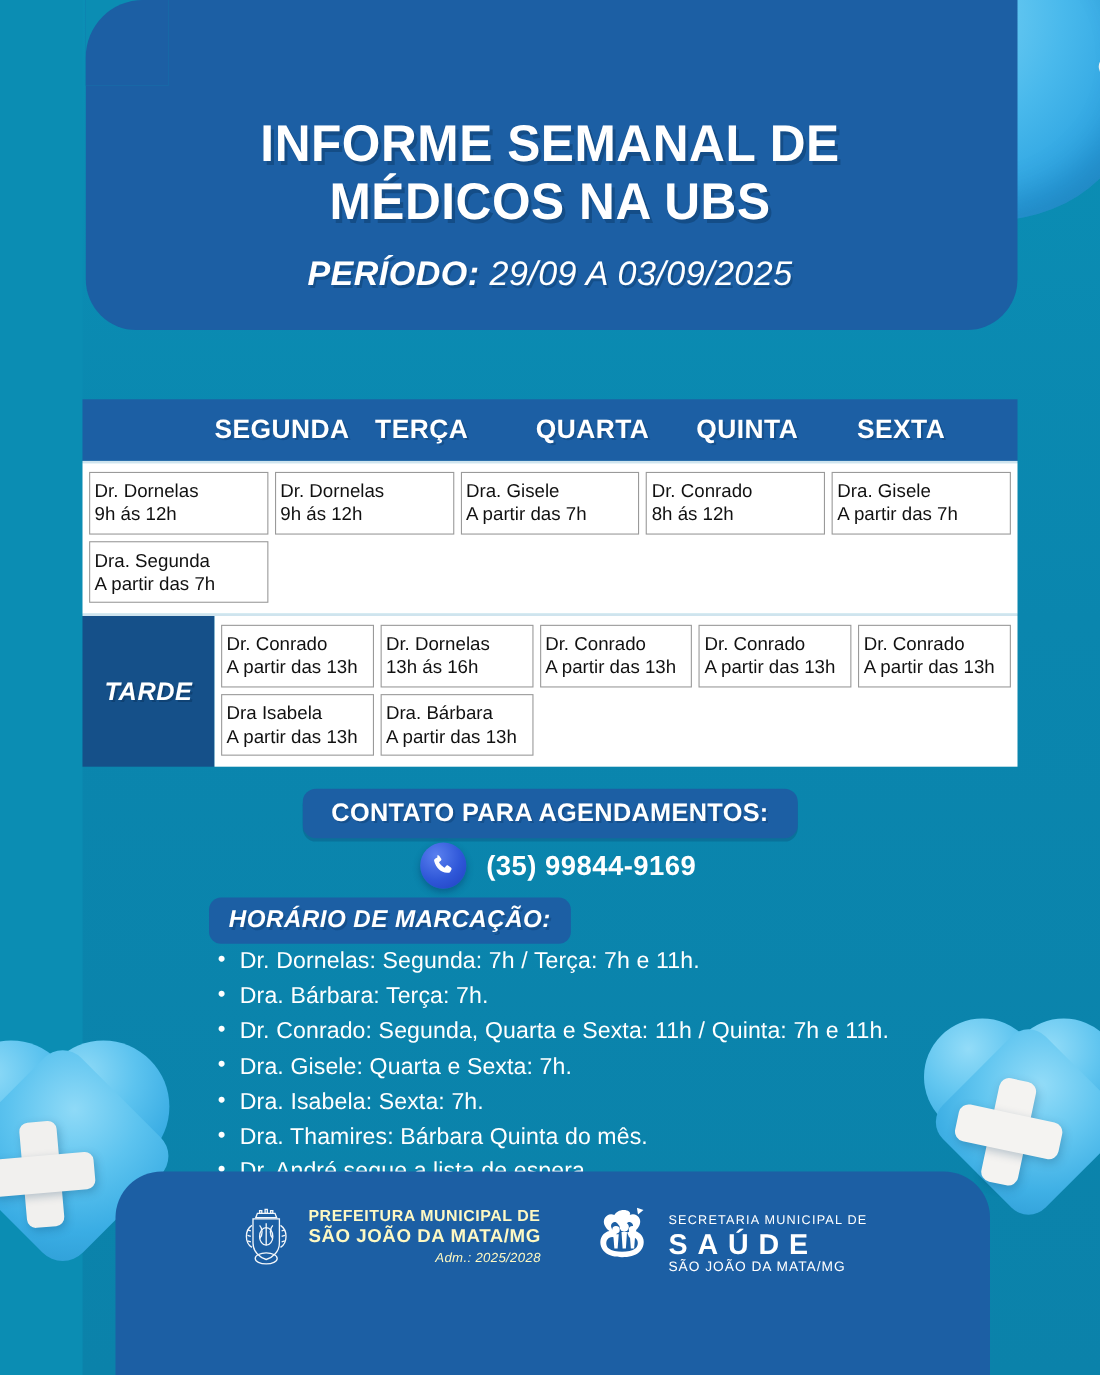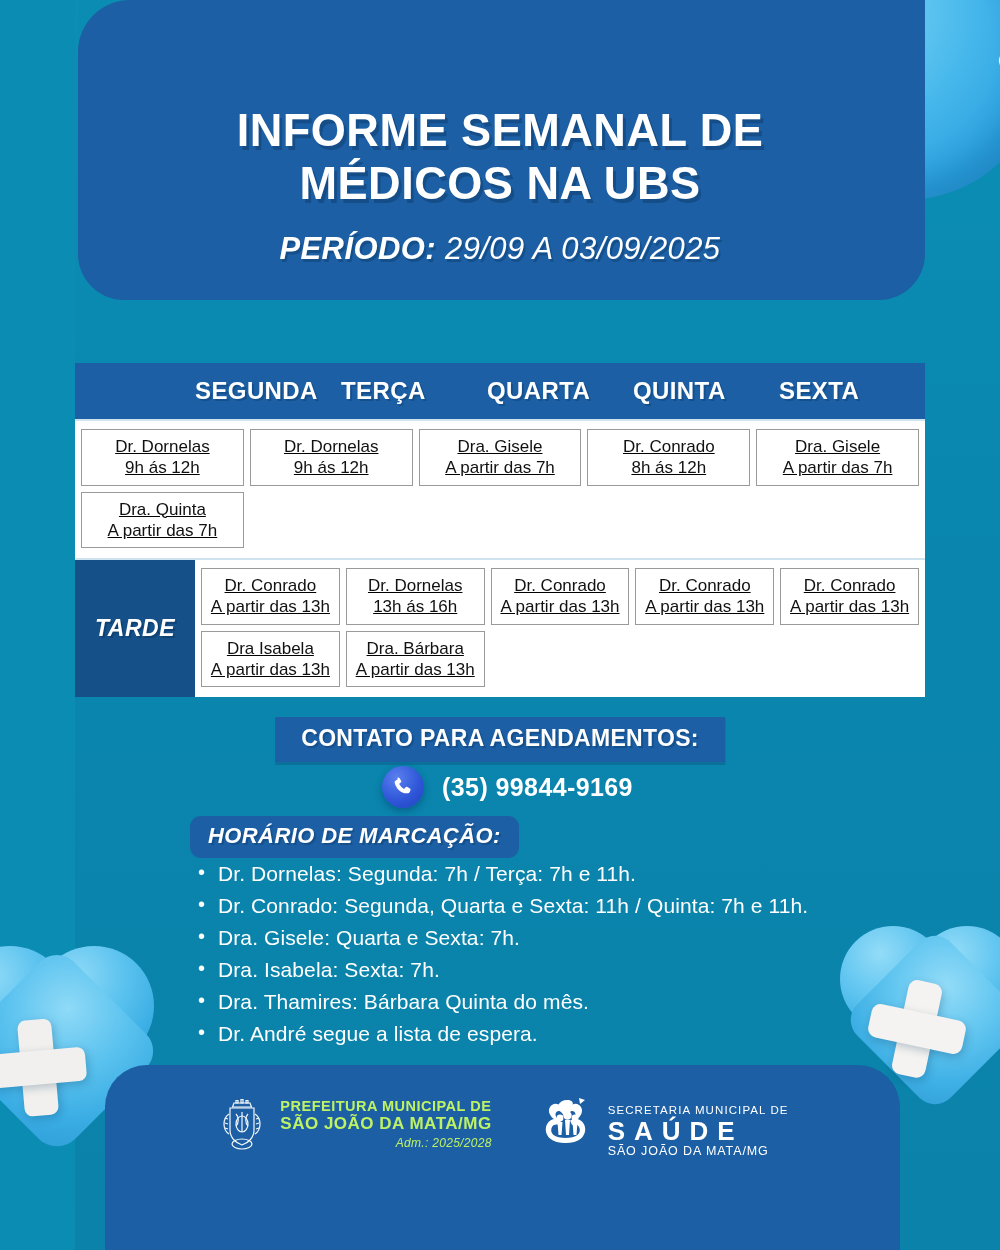--- a/index.html
+++ b/index.html
@@ -228,24 +228,23 @@
     flex: 1;
     min-height: 54px;
   }
   .card {
     border: 1.5px solid #9a9a9a;
     background: #ffffff;
     height: 100%;
     min-height: 54px;
     display: flex;
     flex-direction: column;
-    align-items: center;
+    align-items: flex-start;
     justify-content: center;
     padding: 6px 4px;
-    text-decoration: underline;
   }
   .card .doc {
     font-size: 17px;
     color: #111111;
     line-height: 1.25;
     white-space: nowrap;
   }
   .card .time {
     font-size: 17px;
     color: #111111;
@@ -253,21 +252,21 @@
     white-space: nowrap;
   }
   .cell.empty .card { border: none; background: transparent; }
 
   
   .contact-badge {
     position: absolute;
     left: 50%; top: 717px;
     transform: translateX(-50%);
     background: #1c5fa4;
-    border-radius: 0;
+    border-radius: 12px;
     padding: 8px 26px 10px 26px;
     z-index: 10;
     box-shadow: 0 3px 0 rgba(10,55,100,.25);
   }
   .contact-badge span {
     color: #ffffff;
     font-size: 23px;
     font-weight: 800;
     letter-spacing: .3px;
     text-shadow: 2px 2px 0 rgba(10,55,100,.35);
@@ -352,21 +351,21 @@
     justify-content: center;
     gap: 46px;
   }
   .logo-group { display: flex; align-items: center; gap: 12px; }
   .crest {
     width: 52px; height: 60px;
     flex: none;
     opacity: .95;
   }
   .crest svg, .heart-hands svg { display: block; }
-  .prefeitura-text { color: #bef264; line-height: 1.12; }
+  .prefeitura-text { color: #fef9c3; line-height: 1.12; }
   .prefeitura-text .l1 {
     font-size: 14.5px; font-weight: 800; letter-spacing: .5px;
   }
   .prefeitura-text .l2 {
     font-size: 17px; font-weight: 800; letter-spacing: .5px;
   }
   .prefeitura-text .l3 {
     font-size: 12px; font-style: italic; margin-top: 4px; text-align: right; letter-spacing: .3px;
   }
   .heart-hands { width: 58px; height: 56px; flex: none; }
@@ -454,21 +453,21 @@
             <div class="card">
               <div class="doc">Dra. Gisele</div>
               <div class="time">A partir das 7h</div>
             </div>
           </div>
         </div>
 
         <div class="cellrow">
           <div class="cell">
             <div class="card">
-              <div class="doc">Dra. Quinta</div>
+              <div class="doc">Dra. Segunda</div>
               <div class="time">A partir das 7h</div>
             </div>
           </div>
           <div class="cell empty">
               <div class="card"></div>
             </div>
           <div class="cell empty">
               <div class="card"></div>
             </div>
           <div class="cell empty">
@@ -561,20 +560,21 @@
   </span>
   <span class="phone-number">(35) 99844-9169</span>
 </div>
 
 <div class="notes-badge">
   <span>HORÁRIO DE MARCAÇÃO:</span>
 </div>
 
 <ul class="notes-list">
   <li>Dr. Dornelas: Segunda: 7h / Terça: 7h e 11h.</li>
+  <li>Dra. Bárbara: Terça: 7h.</li>
   <li>Dr. Conrado: Segunda, Quarta e Sexta: 11h / Quinta: 7h e 11h.</li>
   <li>Dra. Gisele: Quarta e Sexta: 7h.</li>
   <li>Dra. Isabela: Sexta: 7h.</li>
   <li>Dra. Thamires: Bárbara Quinta do mês.</li>
   <li>Dr. André segue a lista de espera.</li>
 </ul>
 
 <div class="footer-panel">
   <div class="footer-logos">
 

